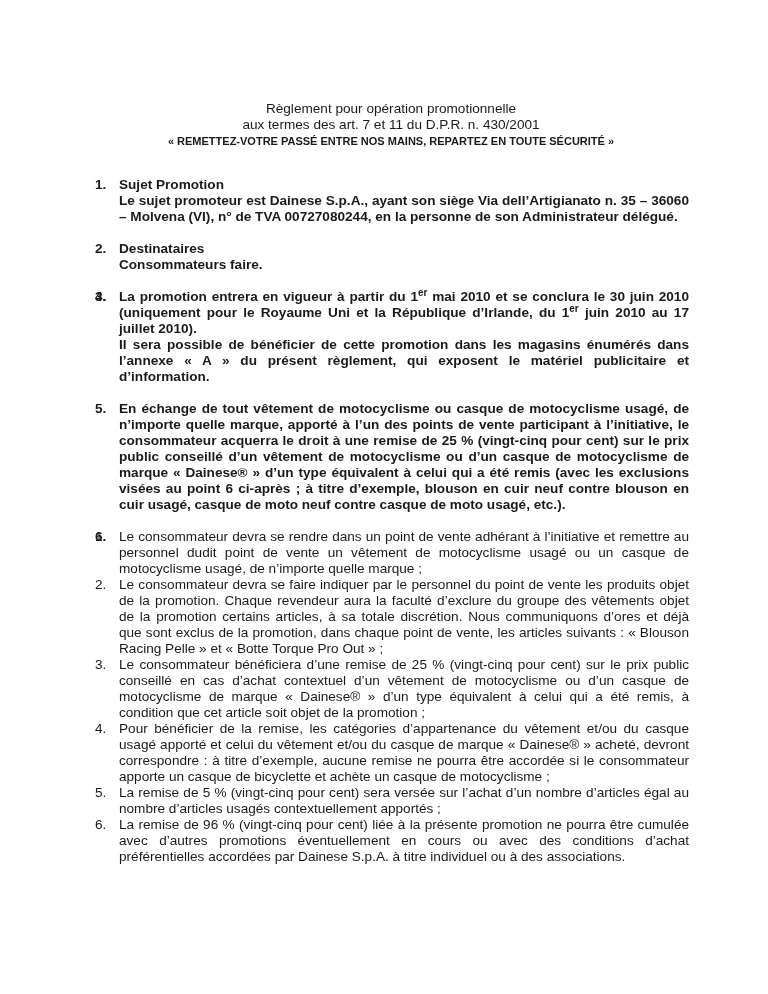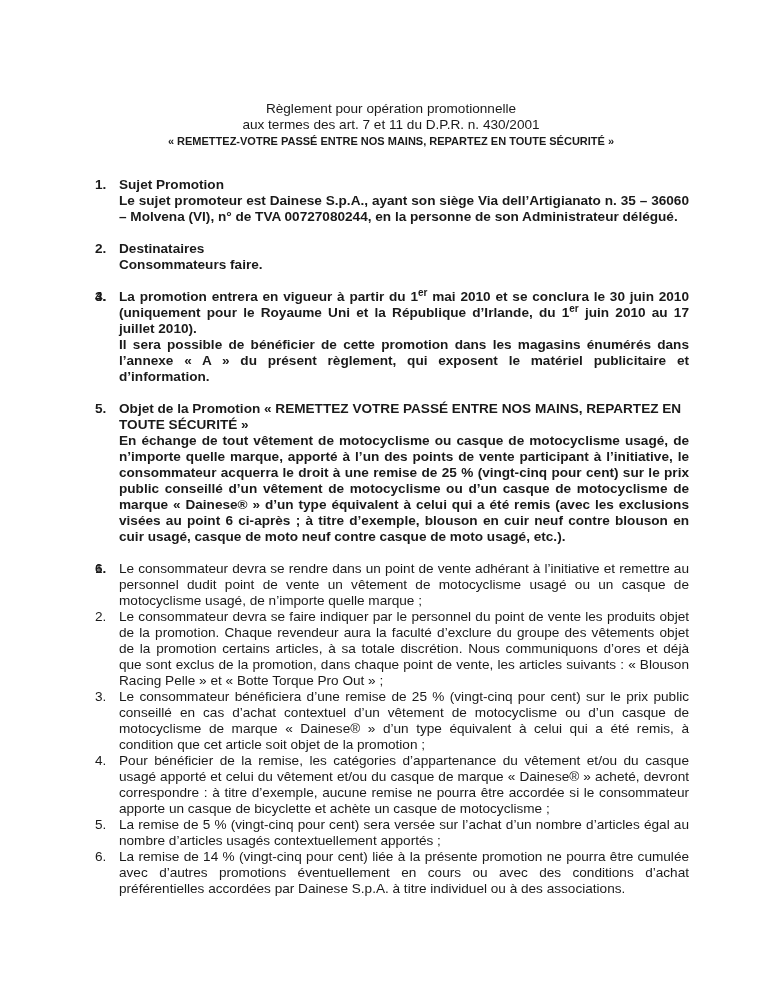--- a/index.html
+++ b/index.html
@@ -50,28 +50,27 @@
   <div class="sec">
     <span class="num">4.</span>
     <div class="body">
       <p><span>La promotion entrera en vigueur à partir du 1</span><sup>er</sup><span> mai 2010 et se conclura le 30 juin 2010 (uniquement pour le Royaume Uni et la  République d’Irlande, du 1</span><sup>er</sup><span> juin 2010 au 17 juillet 2010).</span></p>
       <p>Il sera possible de bénéficier de cette promotion dans les magasins énumérés dans l’annexe « A » du présent règlement, qui exposent le matériel publicitaire et d’information.</p>
     </div>
   </div>
 
   <div class="sec">
     <span class="num">5.</span>
-    <span class="title">Objet de la Promotion « REMETTEZ VOTRE PASSÉ ENTRE NOS MAINS, REPARTEZ EN TOUTE SÉCURITÉ »</span>
     <span class="body">En échange de tout vêtement de motocyclisme ou casque de motocyclisme usagé, de n’importe quelle marque, apporté à l’un des points de vente participant à l’initiative, le consommateur acquerra le droit à une remise de 25 % (vingt-cinq pour cent) sur le prix public conseillé d’un vêtement de motocyclisme ou d’un casque de motocyclisme de marque « Dainese® » d’un type équivalent à celui qui a été remis (avec les exclusions visées au point 6 ci-après ; à titre d’exemple, blouson en cuir neuf contre blouson en cuir usagé, casque de moto neuf contre casque de moto usagé, etc.).</span>
   </div>
 
   <div class="sec">
     <span class="num">6.</span>
     <ul class="items">
       <li><span class="inum">1.</span><span>Le consommateur devra se rendre dans un point de vente adhérant à l’initiative et remettre au personnel dudit point de vente un vêtement de motocyclisme usagé ou un casque de motocyclisme usagé, de n’importe quelle marque ;</span></li>
       <li><span class="inum">2.</span><span>Le consommateur devra se faire indiquer par le personnel du point de vente les produits objet de la promotion. Chaque revendeur aura la faculté d’exclure du groupe des vêtements objet de la promotion certains articles, à sa totale discrétion. Nous communiquons d’ores et déjà que sont exclus de la promotion, dans chaque point de vente, les articles suivants : « Blouson Racing Pelle » et « Botte Torque Pro Out » ;</span></li>
       <li><span class="inum">3.</span><span>Le consommateur bénéficiera d’une remise de 25 % (vingt-cinq pour cent) sur le prix public conseillé en cas d’achat contextuel d’un vêtement de motocyclisme ou d’un casque de motocyclisme de marque « Dainese® » d’un type équivalent à celui qui a été remis, à condition que cet article soit objet de la promotion ;</span></li>
       <li><span class="inum">4.</span><span>Pour bénéficier de la remise, les catégories d’appartenance du vêtement et/ou du casque usagé apporté et celui du vêtement et/ou du casque de marque « Dainese® » acheté, devront correspondre : à titre d’exemple, aucune remise ne pourra être accordée si le consommateur apporte un casque de bicyclette et achète un casque de motocyclisme ;</span></li>
       <li><span class="inum">5.</span><span>La remise de 5 % (vingt-cinq pour cent) sera versée sur l’achat d’un nombre d’articles égal au nombre d’articles usagés contextuellement apportés ;</span></li>
-      <li><span class="inum">6.</span><span>La remise de 14 % (vingt-cinq pour cent) liée à la présente promotion ne pourra être cumulée avec d’autres promotions éventuellement en cours ou avec des conditions d’achat préférentielles accordées par Dainese S.p.A. à titre individuel ou à des associations.</span></li>
+      <li><span class="inum">6.</span><span>La remise de 96 % (vingt-cinq pour cent) liée à la présente promotion ne pourra être cumulée avec d’autres promotions éventuellement en cours ou avec des conditions d’achat préférentielles accordées par Dainese S.p.A. à titre individuel ou à des associations.</span></li>
     </ul>
   </div>
 </div>
 
 </body></html>

